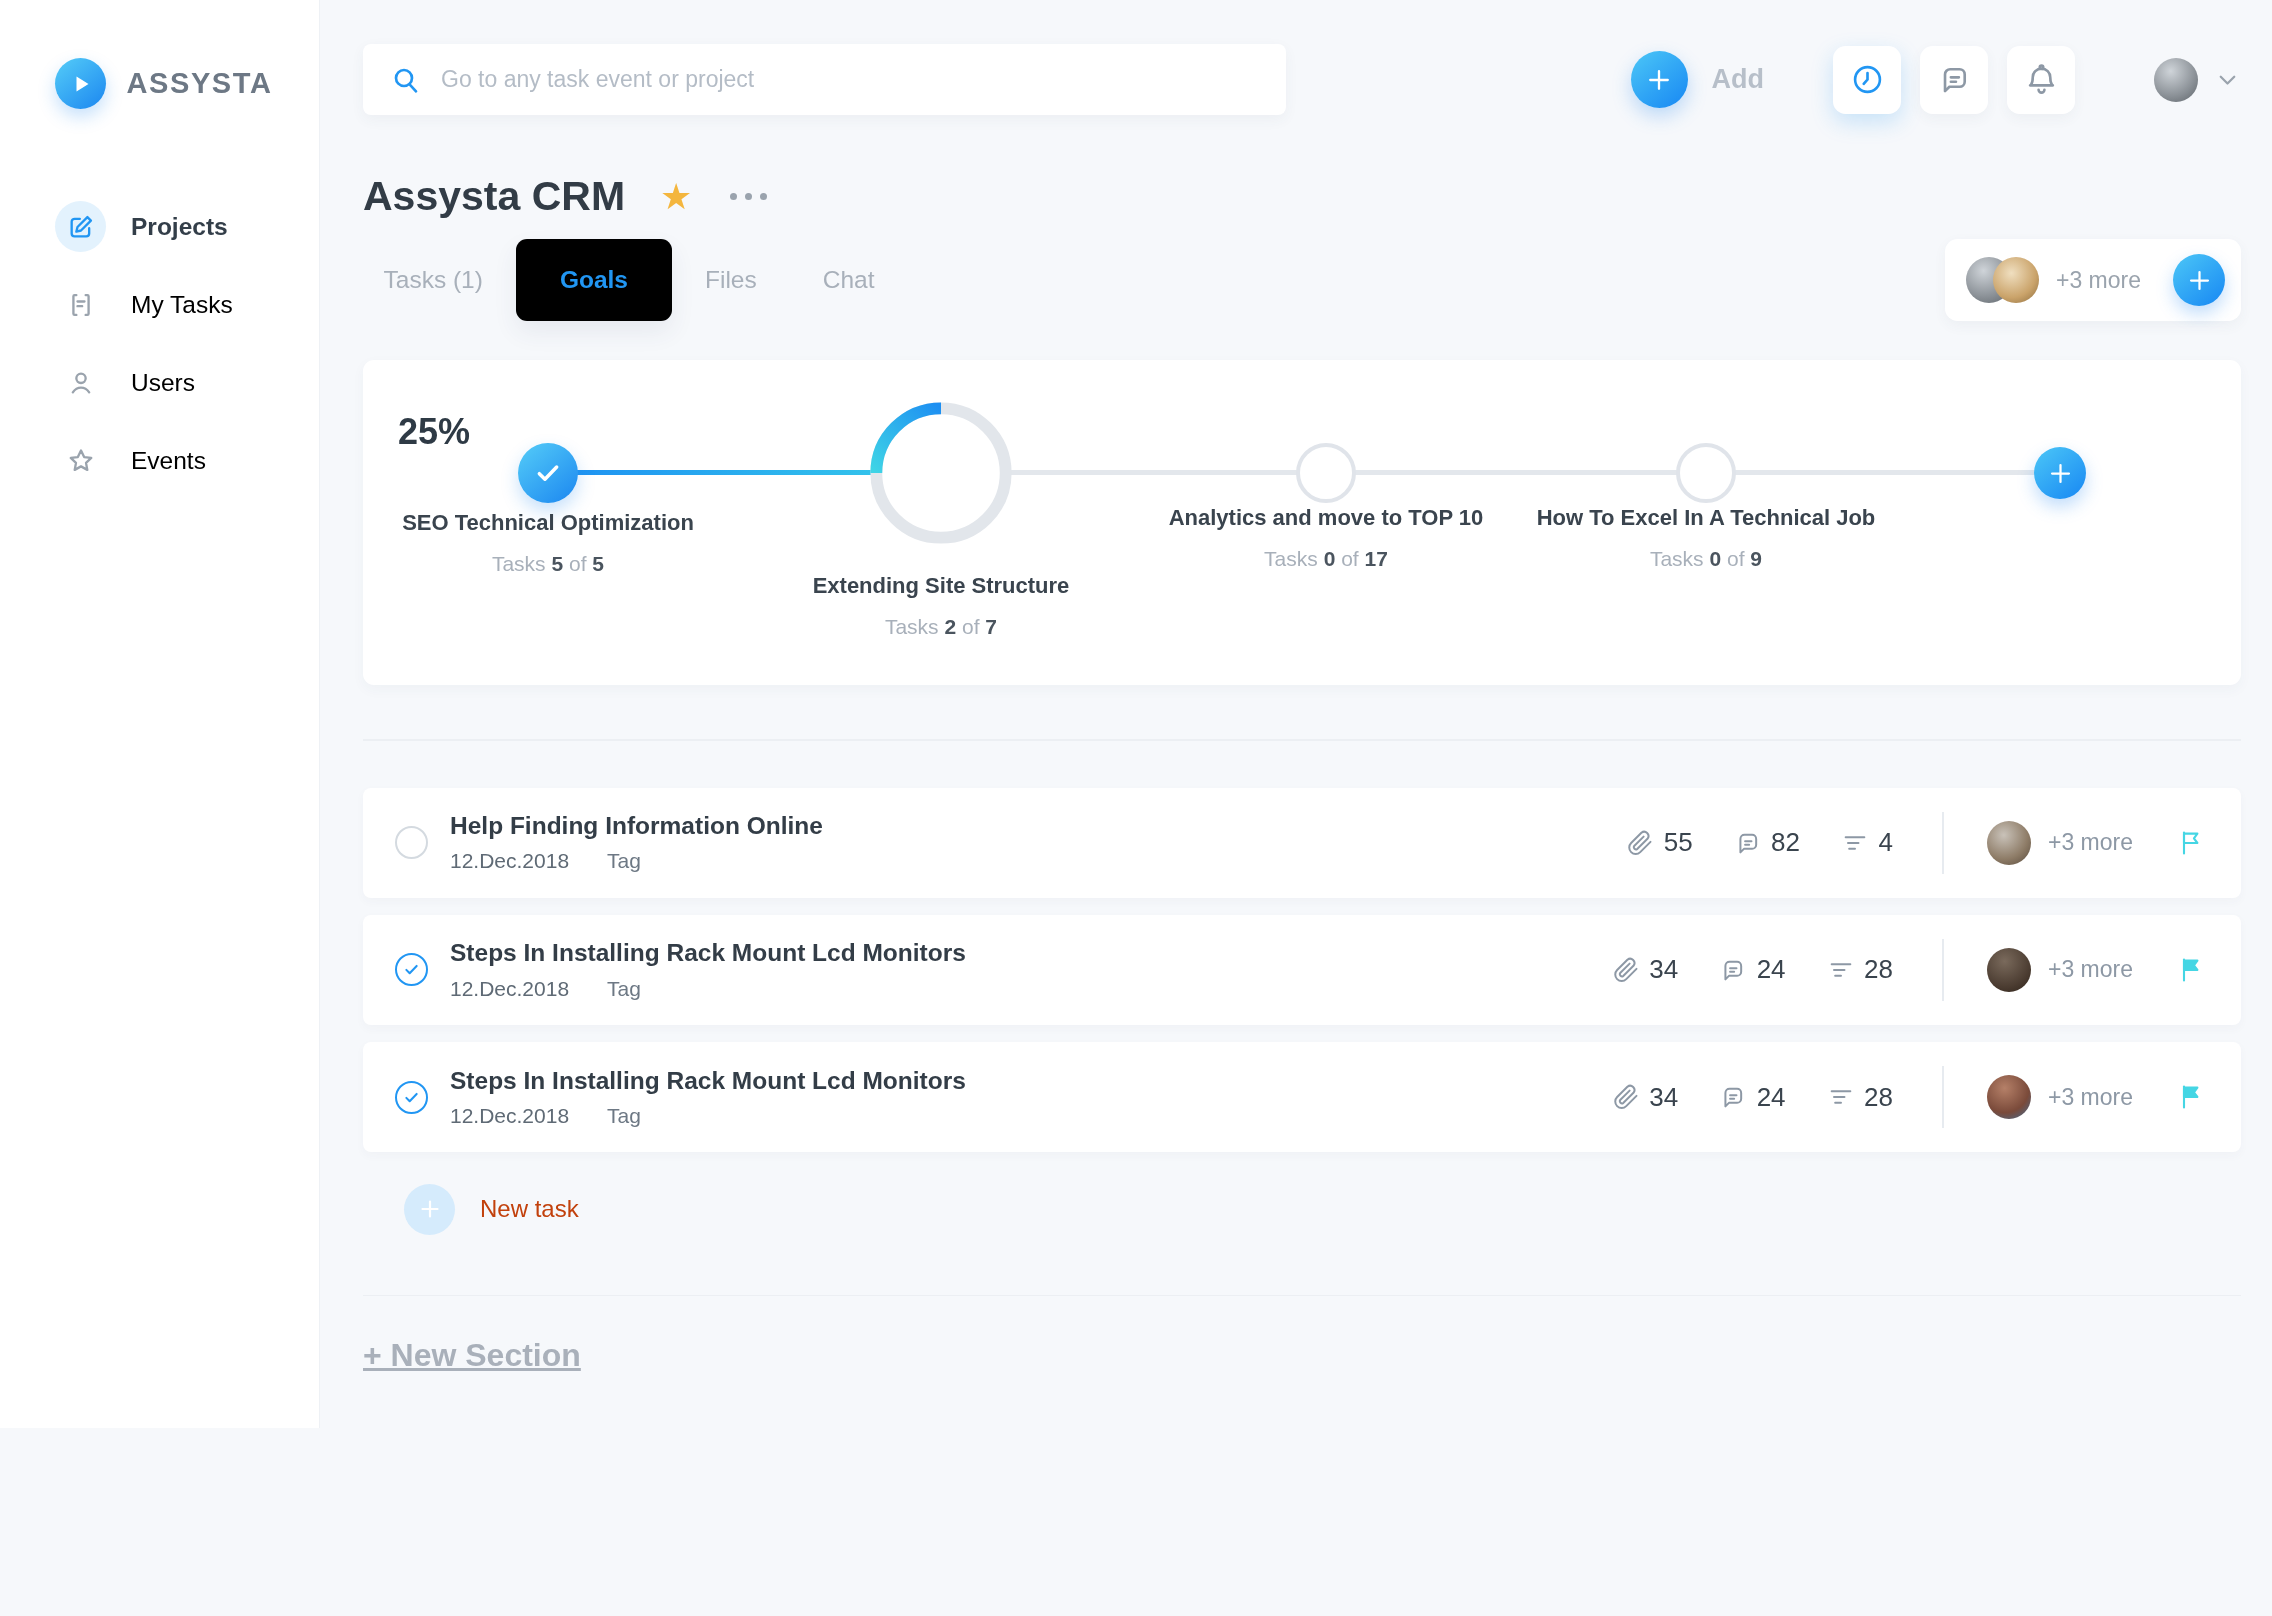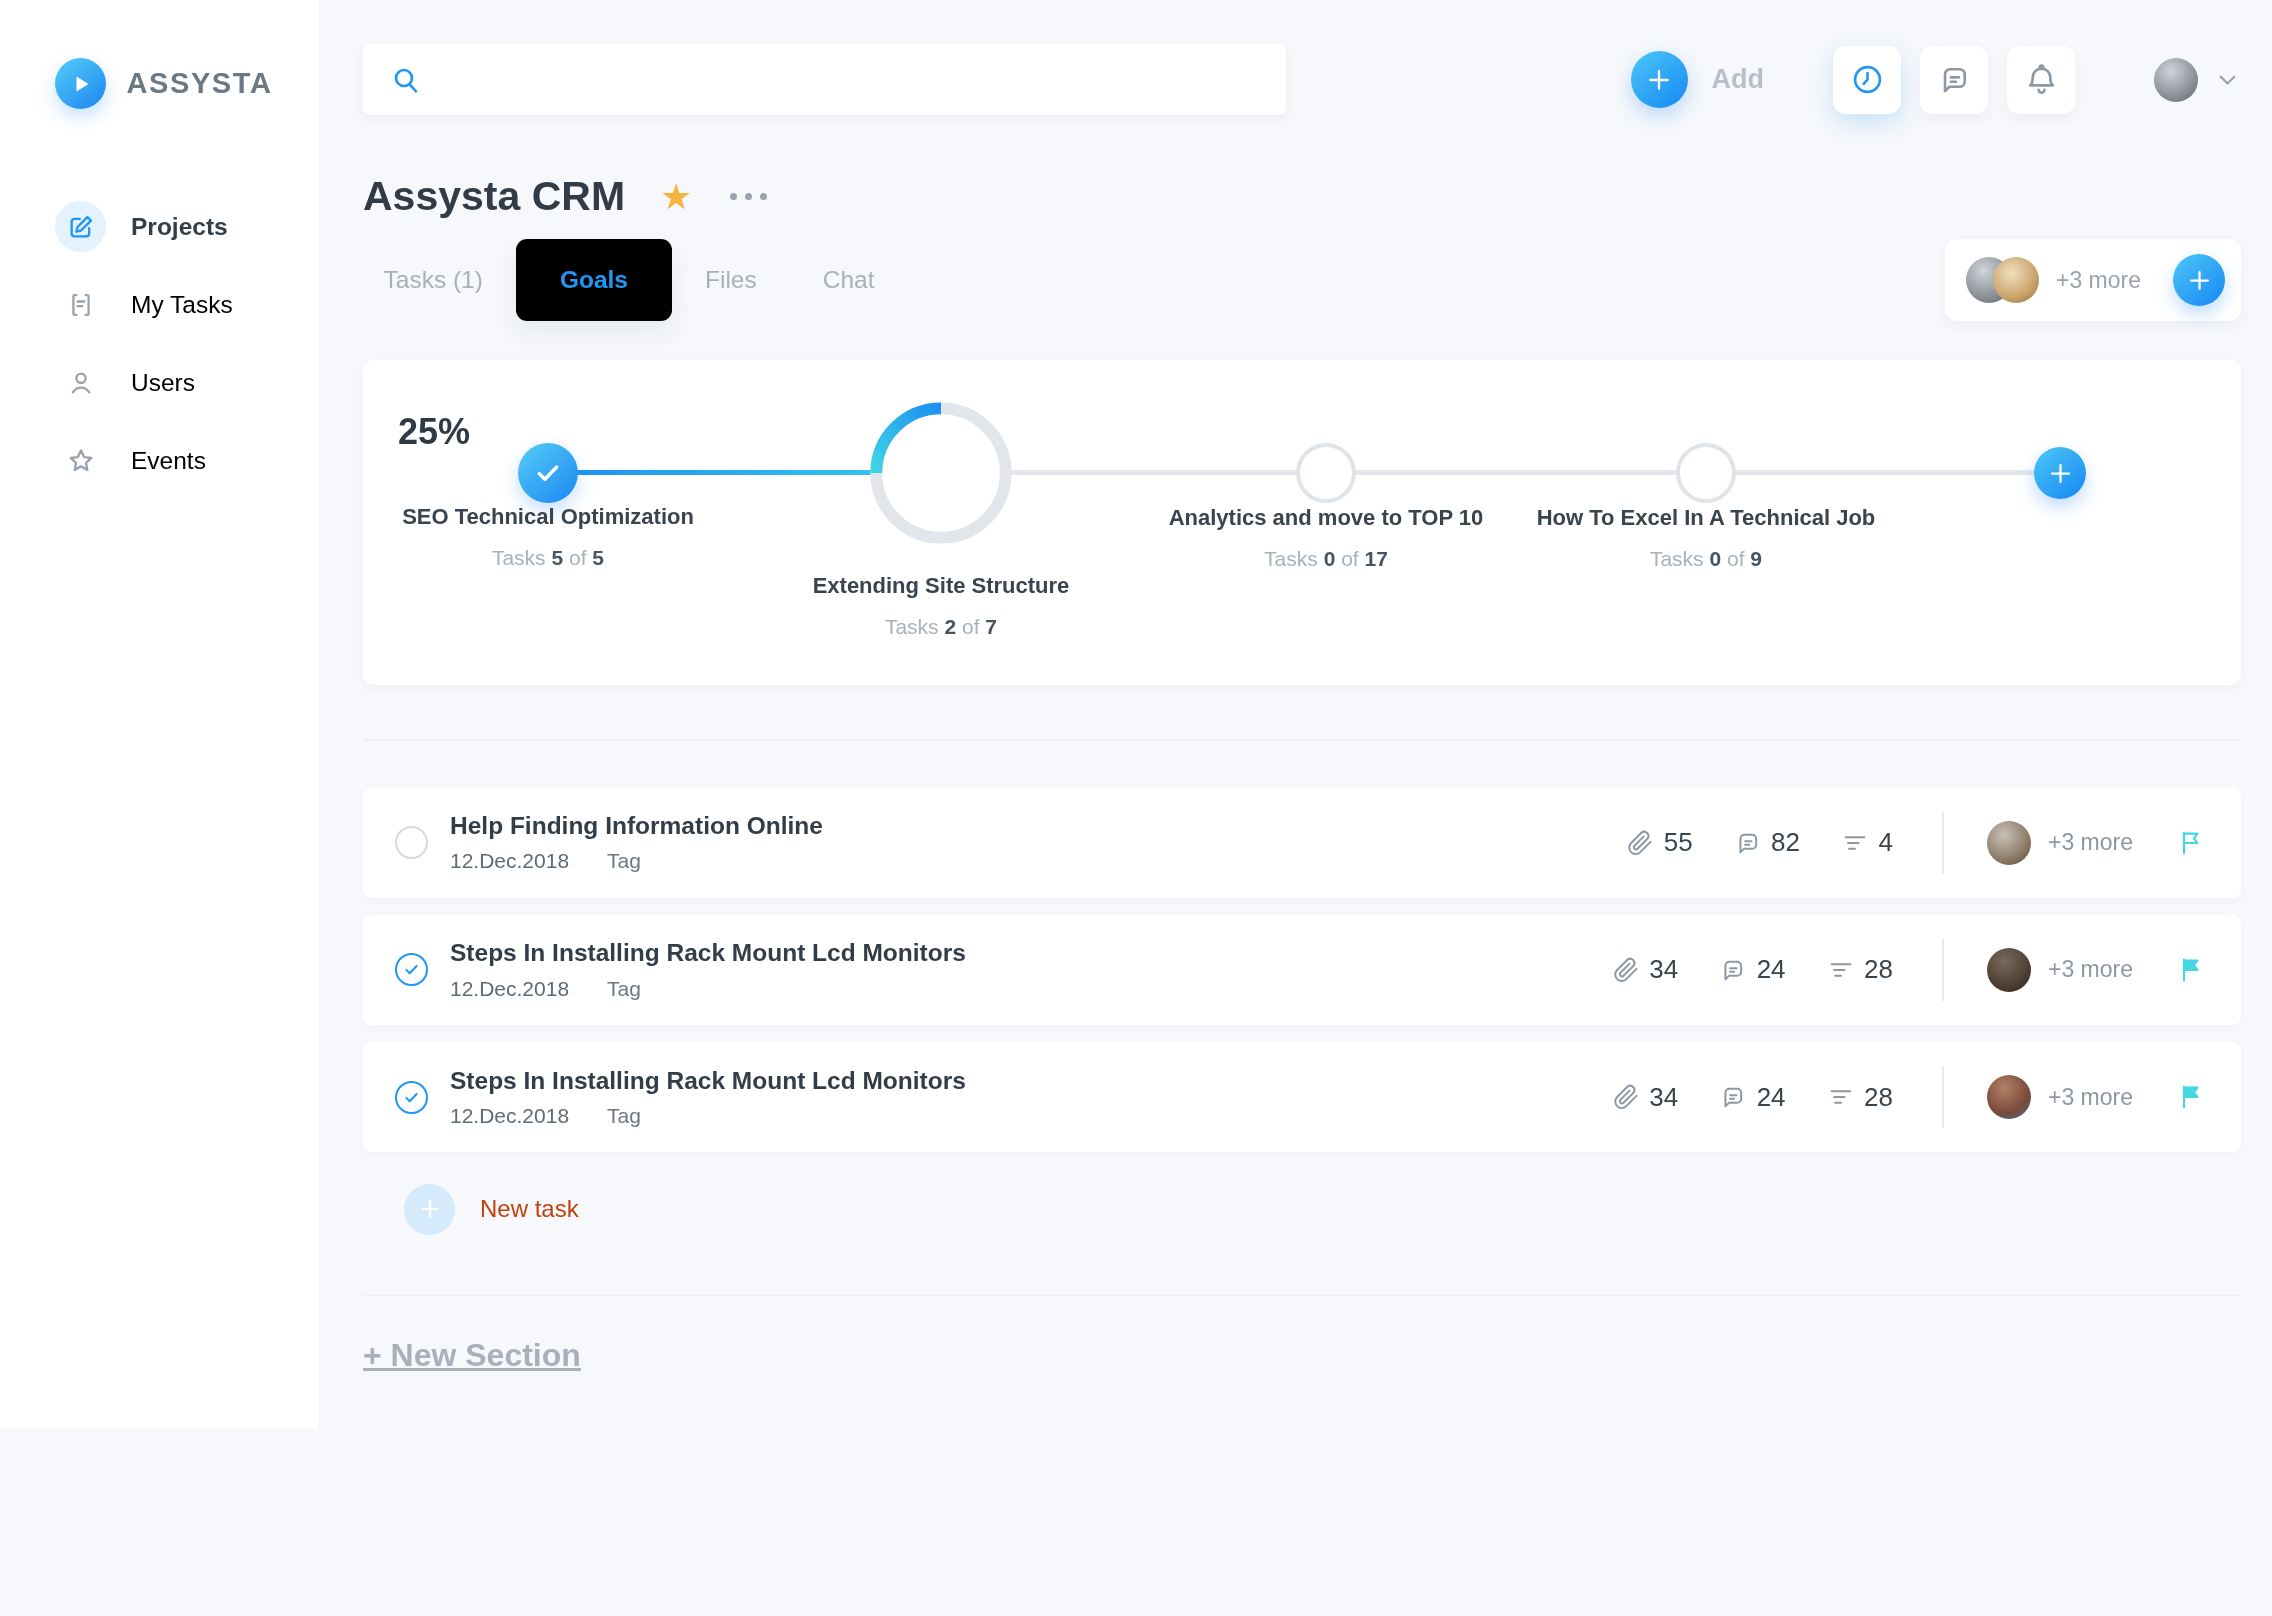--- a/index.html
+++ b/index.html
@@ -70,21 +70,21 @@
   .node-empty { width:60px; height:60px; border-radius:50%; background:#fff; border:4.7px solid #e0e4ea; top:83px; cursor:pointer; }
   .node-empty.n3 { left:933px; }
   .node-empty.n4 { left:1313px; }
   .node-ring { width:142px; height:142px; top:42px; left:507px; cursor:pointer; }
   .ring-label { position:absolute; width:142px; top:51px; text-align:center; font-size:36px; font-weight:bold; color:#2e3a45; }
   .node-plus { width:52px; height:52px; border-radius:50%; border:none; background:linear-gradient(140deg,#4cc7f7,#1787f3); display:flex; align-items:center; justify-content:center; top:87px; left:1671px; position:absolute; cursor:pointer; box-shadow:0 8px 17.4px rgba(33,134,240,.28); }
   .ms-label { position:absolute; width:552px; text-align:center; }
   .ms-title { font-size:22px; font-weight:bold; color:#3a444e; }
   .ms-sub { font-size:21px; color:#a8b0ba; }
   .ms-sub b { color:#4a545e; }
-  .ms-l1 { left:-91px; top:144px; }
+  .ms-l1 { left:-91px; top:150px; }
   .ms-l2 { left:302px; top:213px; }
   .ms-l3 { left:687px; top:145px; }
   .ms-l4 { left:1067px; top:145px; }
   .ms-sub-row1 { margin-top:16px; }
 
   .divider { height:1.6px; background:#eceff3; }
   .div-1 { margin-top:54px; }
   .div-2 { margin-top:46px; }
 
   
@@ -170,20 +170,21 @@
 
     
     <div class="header">
       <div class="search">
         <span>
           <svg width="32" height="32" viewBox="0 0 24 24" fill="none" stroke="#2196f3" stroke-width="2" stroke-linecap="round">
               <circle cx="10.5" cy="10.5" r="6"></circle>
               <path d="M15.2 15.8l4.3 4.7"></path>
             </svg>
         </span>
+        <input type="text" value="" placeholder="Go to any task event or project" style="">
       </div>
       <div class="header-right">
         <button class="add-btn">
           <svg width="28" height="28" viewBox="0 0 24 24" fill="none" stroke="#fff" stroke-width="2" stroke-linecap="round">
               <path d="M12 4.5v15M4.5 12h15"></path>
             </svg>
         </button>
         <span class="add-label">Add</span>
         <div class="icon-btns">
           <button class="icon-btn active">

